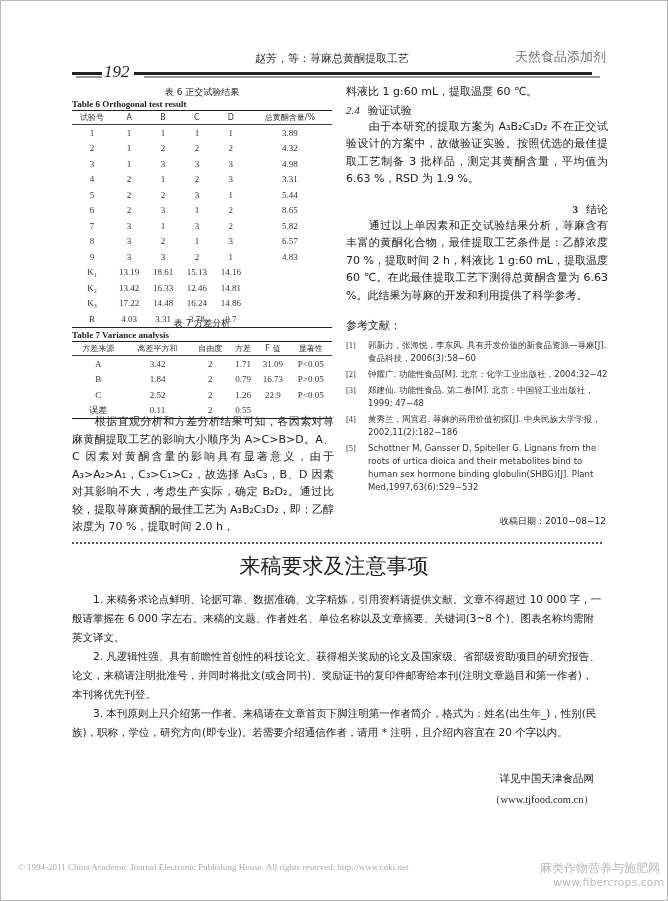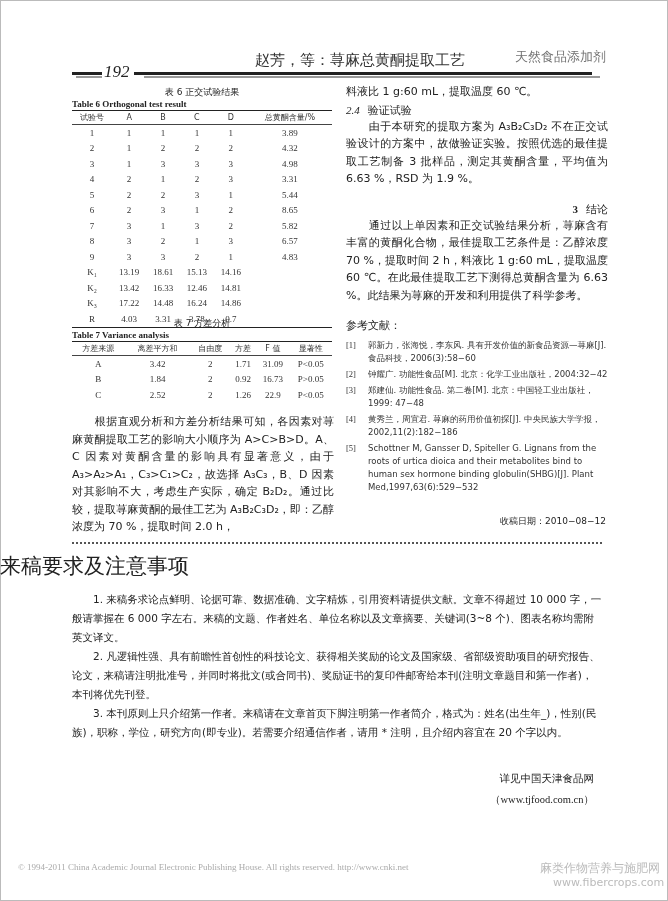--- a/index.html
+++ b/index.html
@@ -1,19 +1,19 @@
 <!DOCTYPE html>
 <html><head>
 <meta charset="utf-8">
 <style>
   html,body{margin:0;padding:0;}
   body{width:668px;height:901px;background:#fff;position:relative;overflow:hidden;font-family:"DejaVu Serif",serif;color:#222;}
   .frame{position:absolute;left:0;top:0;width:666px;height:899px;border:1px solid #bbb;}
   .abs{position:absolute;}
-  .hdr-title{left:255px;top:51px;font-size:15px;font-family:"DejaVu Sans",sans-serif;color:#333;}
+  .hdr-title{left:255px;top:51px;font-size:11px;font-family:"DejaVu Sans",sans-serif;color:#333;}
   .hdr-journal{left:515px;top:48px;font-size:13px;font-family:"DejaVu Sans",sans-serif;color:#737373;}
   .rule-l1{left:72px;top:72px;width:30px;height:3px;background:#222;}
   .rule-l2{left:76px;top:76px;width:26px;height:2px;background:#999;}
   .pagenum{left:104px;top:62px;font-size:17px;font-style:italic;font-family:"Liberation Serif",serif;color:#222;}
   .rule-m1{left:134px;top:72px;width:458px;height:3px;background:#222;}
   .rule-m2{left:144px;top:76px;width:456px;height:2px;background:#999;}
   .cap-cn{font-size:9px;font-family:"DejaVu Sans",sans-serif;text-align:center;}
   .cap-en{font-size:9px;font-weight:bold;font-family:"Liberation Serif",serif;text-align:left;}
   table{border-collapse:collapse;font-family:"Liberation Serif",serif;font-size:9px;color:#333;}
   table th{font-weight:normal;font-family:"DejaVu Sans",sans-serif;font-size:8px;border-top:1.5px solid #222;border-bottom:1px solid #444;padding:1px 0;}
@@ -23,21 +23,21 @@
   .t7{left:72px;top:343px;width:260px;}
   .para{font-size:11px;line-height:17.5px;font-family:"DejaVu Sans",sans-serif;color:#222;text-align:justify;}
   .lpara{left:72px;top:413px;width:262px;}
   .rcol{left:346px;width:262px;}
   .sec{font-size:11px;font-family:"DejaVu Sans",sans-serif;}
   .refs{font-size:8.5px;line-height:13px;font-family:"DejaVu Sans",sans-serif;color:#333;}
   .ref{display:flex;margin-bottom:3px;}
   .ref .n{width:22px;flex:none;font-family:"Liberation Serif",serif;}
   .recv{left:500px;top:515px;font-size:9px;font-family:"DejaVu Sans",sans-serif;}
   .dots{left:72px;top:542px;width:530px;height:0;border-top:2px dotted #555;}
-  .big-title{left:0;width:668px;top:552px;text-align:left;font-size:21px;font-family:"DejaVu Sans",sans-serif;color:#222;}
+  .big-title{left:0;width:668px;top:552px;text-align:center;font-size:21px;font-family:"DejaVu Sans",sans-serif;color:#222;}
   .notice{left:72px;width:530px;top:590px;font-size:10.5px;line-height:19px;font-family:"DejaVu Sans",sans-serif;color:#222;}
   .notice p{margin:0;text-indent:2em;}
   .site{right:74px;top:768px;text-align:right;font-size:10.5px;line-height:21px;font-family:"DejaVu Sans",sans-serif;}
   .footer{left:18px;top:862px;font-size:9px;color:#aaa;font-family:"Liberation Serif",serif;}
   .wm1{left:540px;top:860px;font-size:12px;color:#bbb;font-family:"DejaVu Sans",sans-serif;}
   .wm2{left:553px;top:876px;font-size:11px;color:#bbb;font-family:"DejaVu Sans",sans-serif;}
 </style>
 </head>
 <body>
 
@@ -194,31 +194,39 @@
           <td>3.42</td>
           <td>2</td>
           <td>1.71</td>
           <td>31.09</td>
           <td>P&lt;0.05</td>
         </tr>
         <tr>
           <td>B</td>
           <td>1.84</td>
           <td>2</td>
-          <td>0.92</td>
+          <td>0.79</td>
           <td>16.73</td>
           <td>P&gt;0.05</td>
         </tr>
         <tr>
           <td>C</td>
           <td>2.52</td>
           <td>2</td>
           <td>1.26</td>
           <td>22.9</td>
           <td>P&lt;0.05</td>
+        </tr>
+        <tr class="last">
+          <td>误差</td>
+          <td>0.11</td>
+          <td>2</td>
+          <td>0.55</td>
+          <td></td>
+          <td></td>
         </tr>
       </tbody>
   </table>
 </div>
 
 <div class="abs para lpara">　　根据直观分析和方差分析结果可知，各因素对荨麻黄酮提取工艺的影响大小顺序为 A&gt;C&gt;B&gt;D。A、C 因素对黄酮含量的影响具有显著意义，由于 A₃&gt;A₂&gt;A₁，C₃&gt;C₁&gt;C₂，故选择 A₃C₃，B、D 因素对其影响不大，考虑生产实际，确定 B₂D₂。通过比较，提取荨麻黄酮的最佳工艺为 A₃B₂C₃D₂，即：乙醇浓度为 70 %，提取时间 2.0 h，</div>
 
 <div class="abs rcol" style="top:83px;">
   <div class="para">料液比 1 g:60 mL，提取温度 60 ℃。</div>
   <div class="sec" style="margin-top:2px;">

